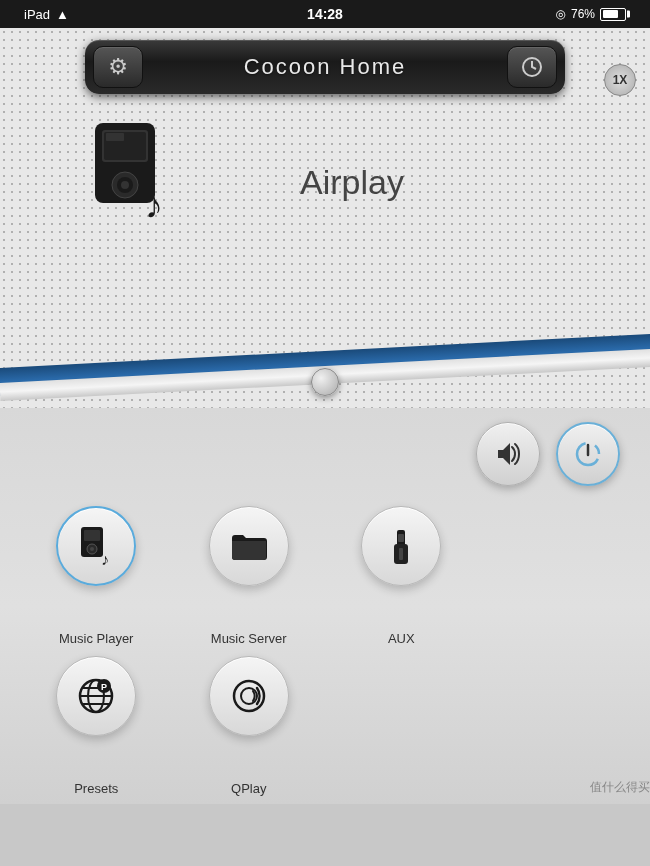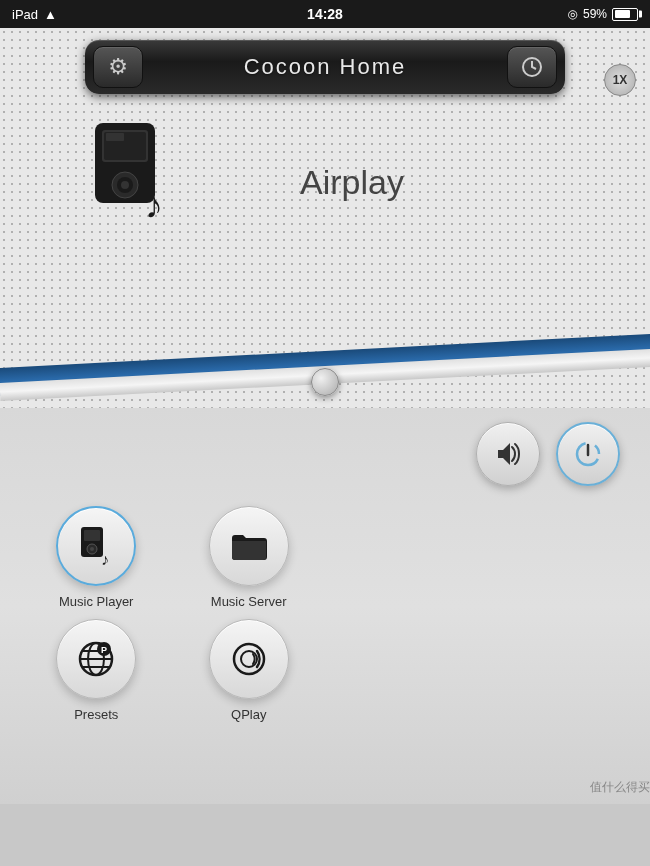--- a/index.html
+++ b/index.html
@@ -12,21 +12,21 @@
       background: #c8c8c8;
       position: relative;
     }
 
     
     .status-bar {
       display: flex;
       justify-content: space-between;
       align-items: center;
       height: 28px;
-      padding: 0 12px;
+      padding: 0 24px;
       background: #1a1a1a;
       color: #fff;
       font-size: 13px;
       font-weight: 500;
     }
     .status-left { display: flex; align-items: center; gap: 6px; }
     .status-center { position: absolute; left: 50%; transform: translateX(-50%); color: #fff; font-size: 14px; font-weight: 700; }
     .status-right { display: flex; align-items: center; gap: 5px; font-size: 12px; }
     .battery-outer {
       width: 26px; height: 13px; border: 1.5px solid #fff; border-radius: 2px; position: relative; display: inline-flex; align-items: center; padding: 1.5px;
@@ -238,20 +238,21 @@
 
     .grid-circle.blue-ring {
       border: 2px solid #5aabdc;
     }
 
     .grid-label {
       font-size: 13px;
       color: #333;
       font-weight: 400;
       text-align: center;
+      margin-top: 37px;
     }
 
     
     .watermark {
       position: absolute;
       bottom: 8px;
       right: 0;
       font-size: 12px;
       color: #888;
       z-index: 10;
@@ -261,21 +262,21 @@
 <body>
 
 <div class="status-bar">
   <div class="status-left">
     <span>iPad</span>
     <span>▲</span>
   </div>
   <span class="status-center">14:28</span>
   <div class="status-right">
     <span>◎</span>
-    <span>59%</span>
+    <span>76%</span>
     <div class="battery-outer">
       <div class="battery-fill"></div>
     </div>
   </div>
 </div>
 
 <div class="main-content">
 
   <div class="badge-1x">1X</div>
 
@@ -354,20 +355,32 @@
         <div class="grid-circle">
           <svg width="44" height="44" viewBox="0 0 44 44" fill="none">
 
             <path d="M5 14c0-2 1-3 3-3h8l3 3h18c2 0 3 1 3 3v16c0 2-1 3-3 3H8c-2 0-3-1-3-3V14z" fill="#1a1a1a"></path>
             <path d="M5 17h34v16c0 2-1 3-3 3H8c-2 0-3-1-3-3V17z" fill="#333"></path>
           </svg>
         </div>
         <span class="grid-label">Music Server</span>
       </div>
 
+      <div class="grid-item">
+        <div class="grid-circle">
+          <svg width="44" height="44" viewBox="0 0 44 44" fill="none">
+
+            <rect x="18" y="6" width="8" height="18" rx="2" fill="#1a1a1a"></rect>
+            <rect x="15" y="20" width="14" height="20" rx="3" fill="#222"></rect>
+            <rect x="19" y="10" width="6" height="8" rx="1" fill="#444"></rect>
+            <rect x="20" y="24" width="4" height="12" rx="1" fill="#444"></rect>
+          </svg>
+        </div>
+        <span class="grid-label">AUX</span>
+      </div>
 
     </div>
 
     <div class="icon-grid-bottom">
 
       <div class="grid-item">
         <div class="grid-circle">
           <svg width="44" height="44" viewBox="0 0 44 44" fill="none">
             <circle cx="22" cy="22" r="16" stroke="#1a1a1a" stroke-width="2.5" fill="none"></circle>
             <ellipse cx="22" cy="22" rx="8" ry="16" stroke="#1a1a1a" stroke-width="2" fill="none"></ellipse>

